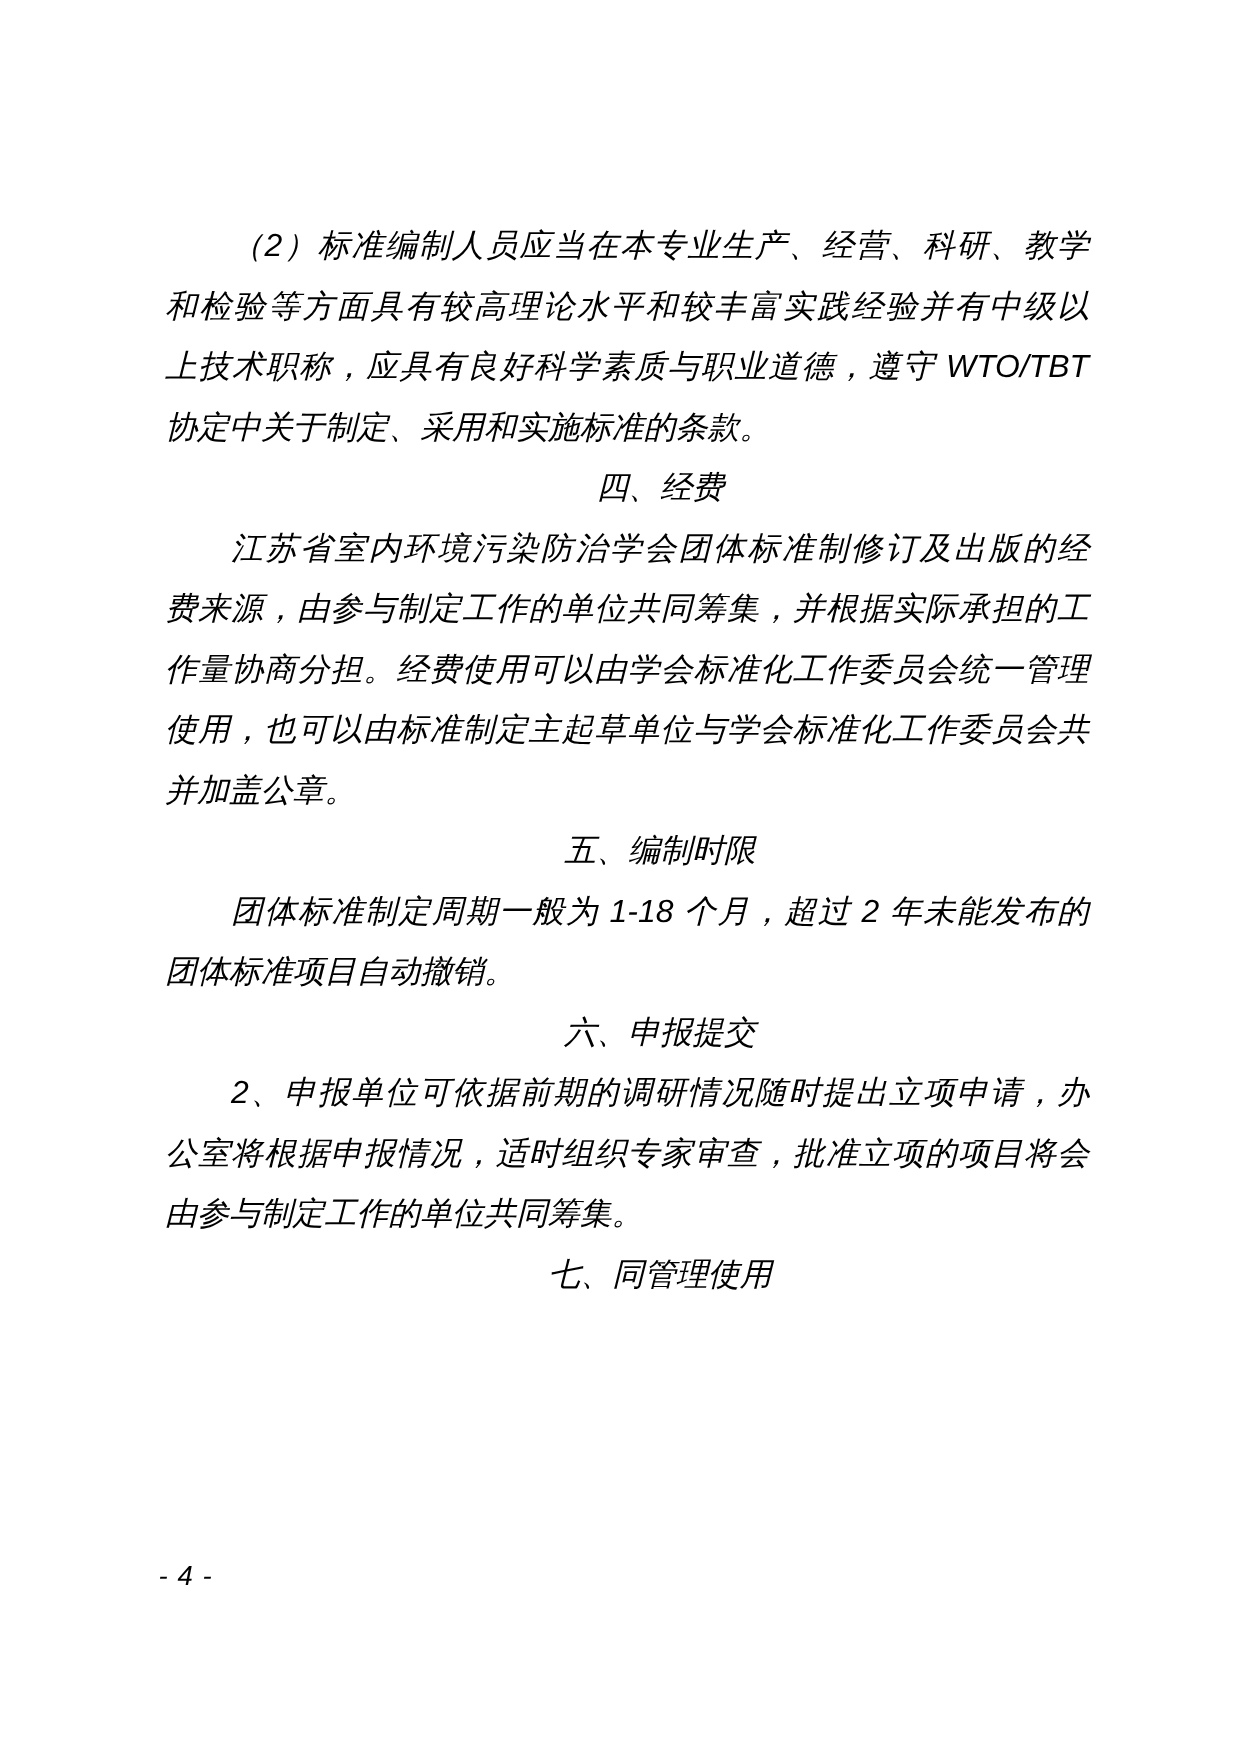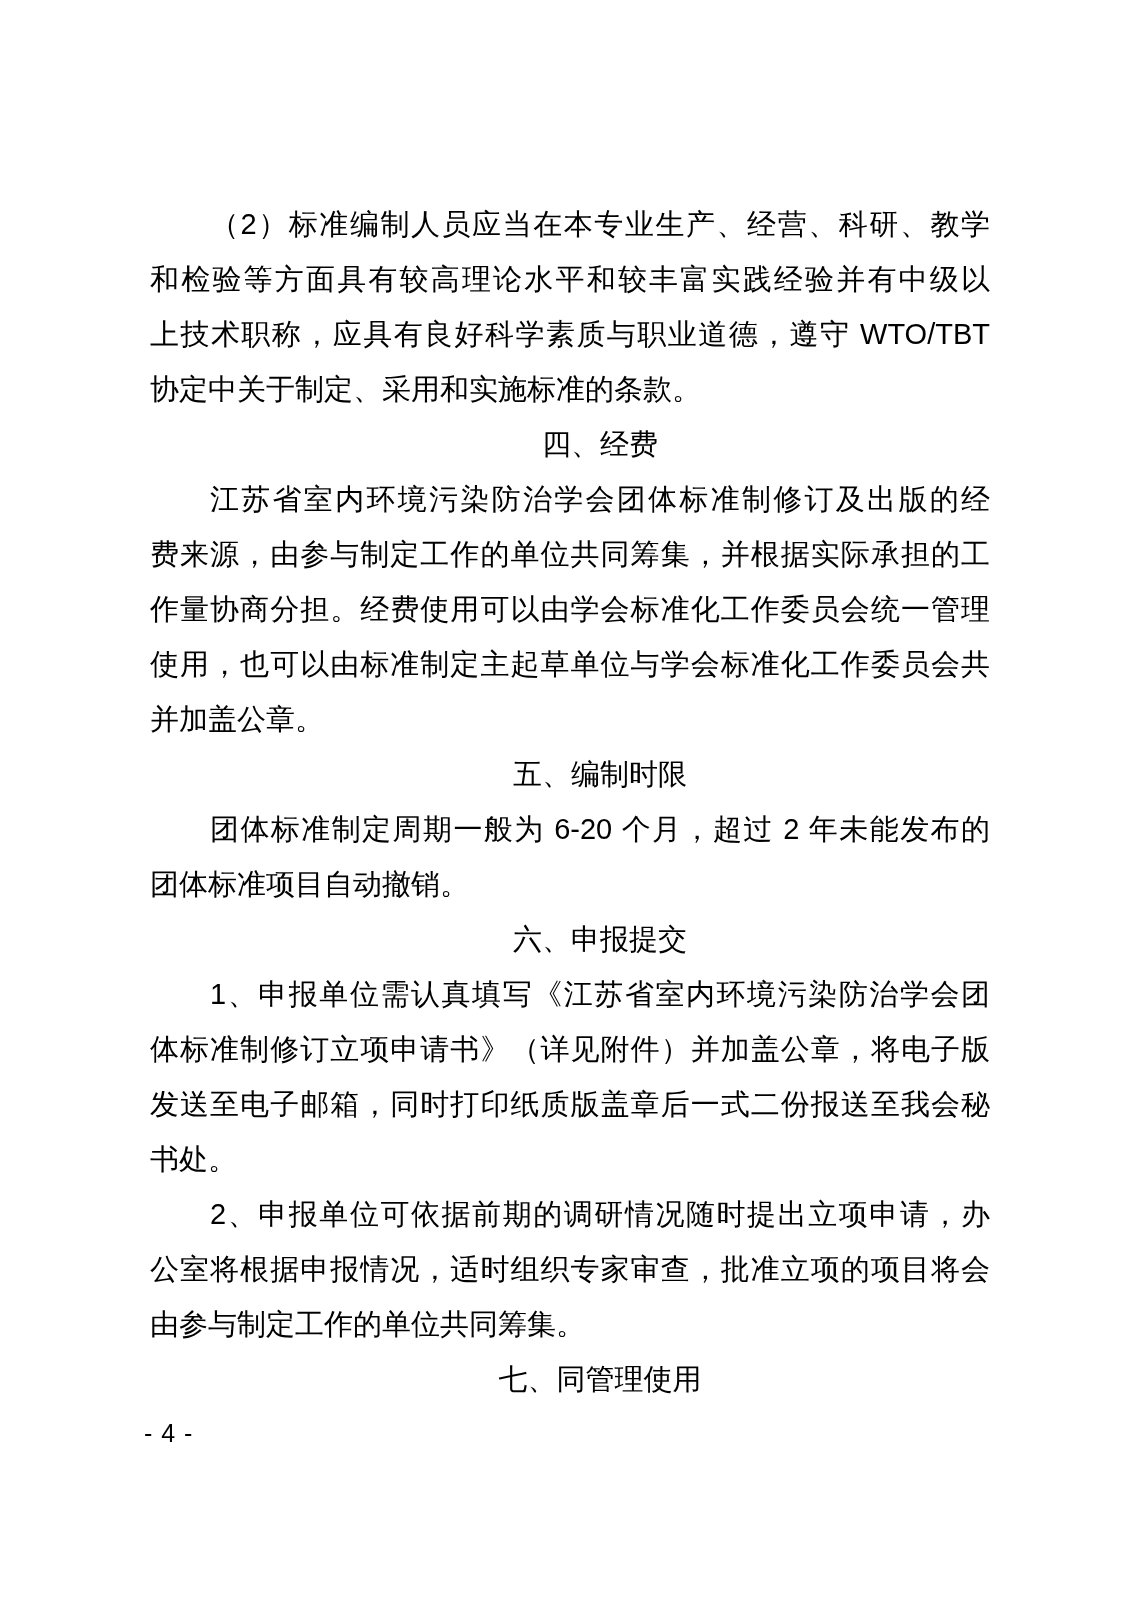--- a/index.html
+++ b/index.html
@@ -8,20 +8,21 @@
     background: #ffffff;
   }
   .page {
     position: relative;
     width: 1131px;
     height: 1600px;
     background: #ffffff;
     overflow: hidden;
     font-family: "Liberation Sans", sans-serif;
     color: #000000;
+    font-style: italic;
   }
   .doc-body {
     position: absolute;
     left: 150px;
     top: 197px;
     width: 840px;
   }
   .paragraph { margin: 0; padding: 0; }
   .line {
     height: 55px;
@@ -69,31 +70,25 @@
         <div class="line indent fill">江苏省室内环境污染防治学会团体标准制修订及出版的经</div>
         <div class="line fill">费来源，由参与制定工作的单位共同筹集，并根据实际承担的工</div>
         <div class="line fill">作量协商分担。经费使用可以由学会标准化工作委员会统一管理</div>
         <div class="line fill">使用，也可以由标准制定主起草单位与学会标准化工作委员会共</div>
         <div class="line">并加盖公章。</div>
       </div>
       <div class="paragraph heading">
         <div class="line indent">五、编制时限</div>
       </div>
       <div class="paragraph body">
-        <div class="line indent fill">团体标准制定周期一般为 6-20 个月，超过 2 年未能发布的</div>
+        <div class="line indent fill">团体标准制定周期一般为 1-18 个月，超过 2 年未能发布的</div>
         <div class="line">团体标准项目自动撤销。</div>
       </div>
       <div class="paragraph heading">
         <div class="line indent">六、申报提交</div>
-      </div>
-      <div class="paragraph body">
-        <div class="line indent fill">1、申报单位需认真填写《江苏省室内环境污染防治学会团</div>
-        <div class="line fill">体标准制修订立项申请书》（详见附件）并加盖公章，将电子版</div>
-        <div class="line fill">发送至电子邮箱，同时打印纸质版盖章后一式二份报送至我会秘</div>
-        <div class="line">书处。</div>
       </div>
       <div class="paragraph body">
         <div class="line indent fill">2、申报单位可依据前期的调研情况随时提出立项申请，办</div>
         <div class="line fill">公室将根据申报情况，适时组织专家审查，批准立项的项目将会</div>
         <div class="line">由参与制定工作的单位共同筹集。</div>
       </div>
       <div class="paragraph heading">
         <div class="line indent">七、同管理使用</div>
       </div>
     </main>

